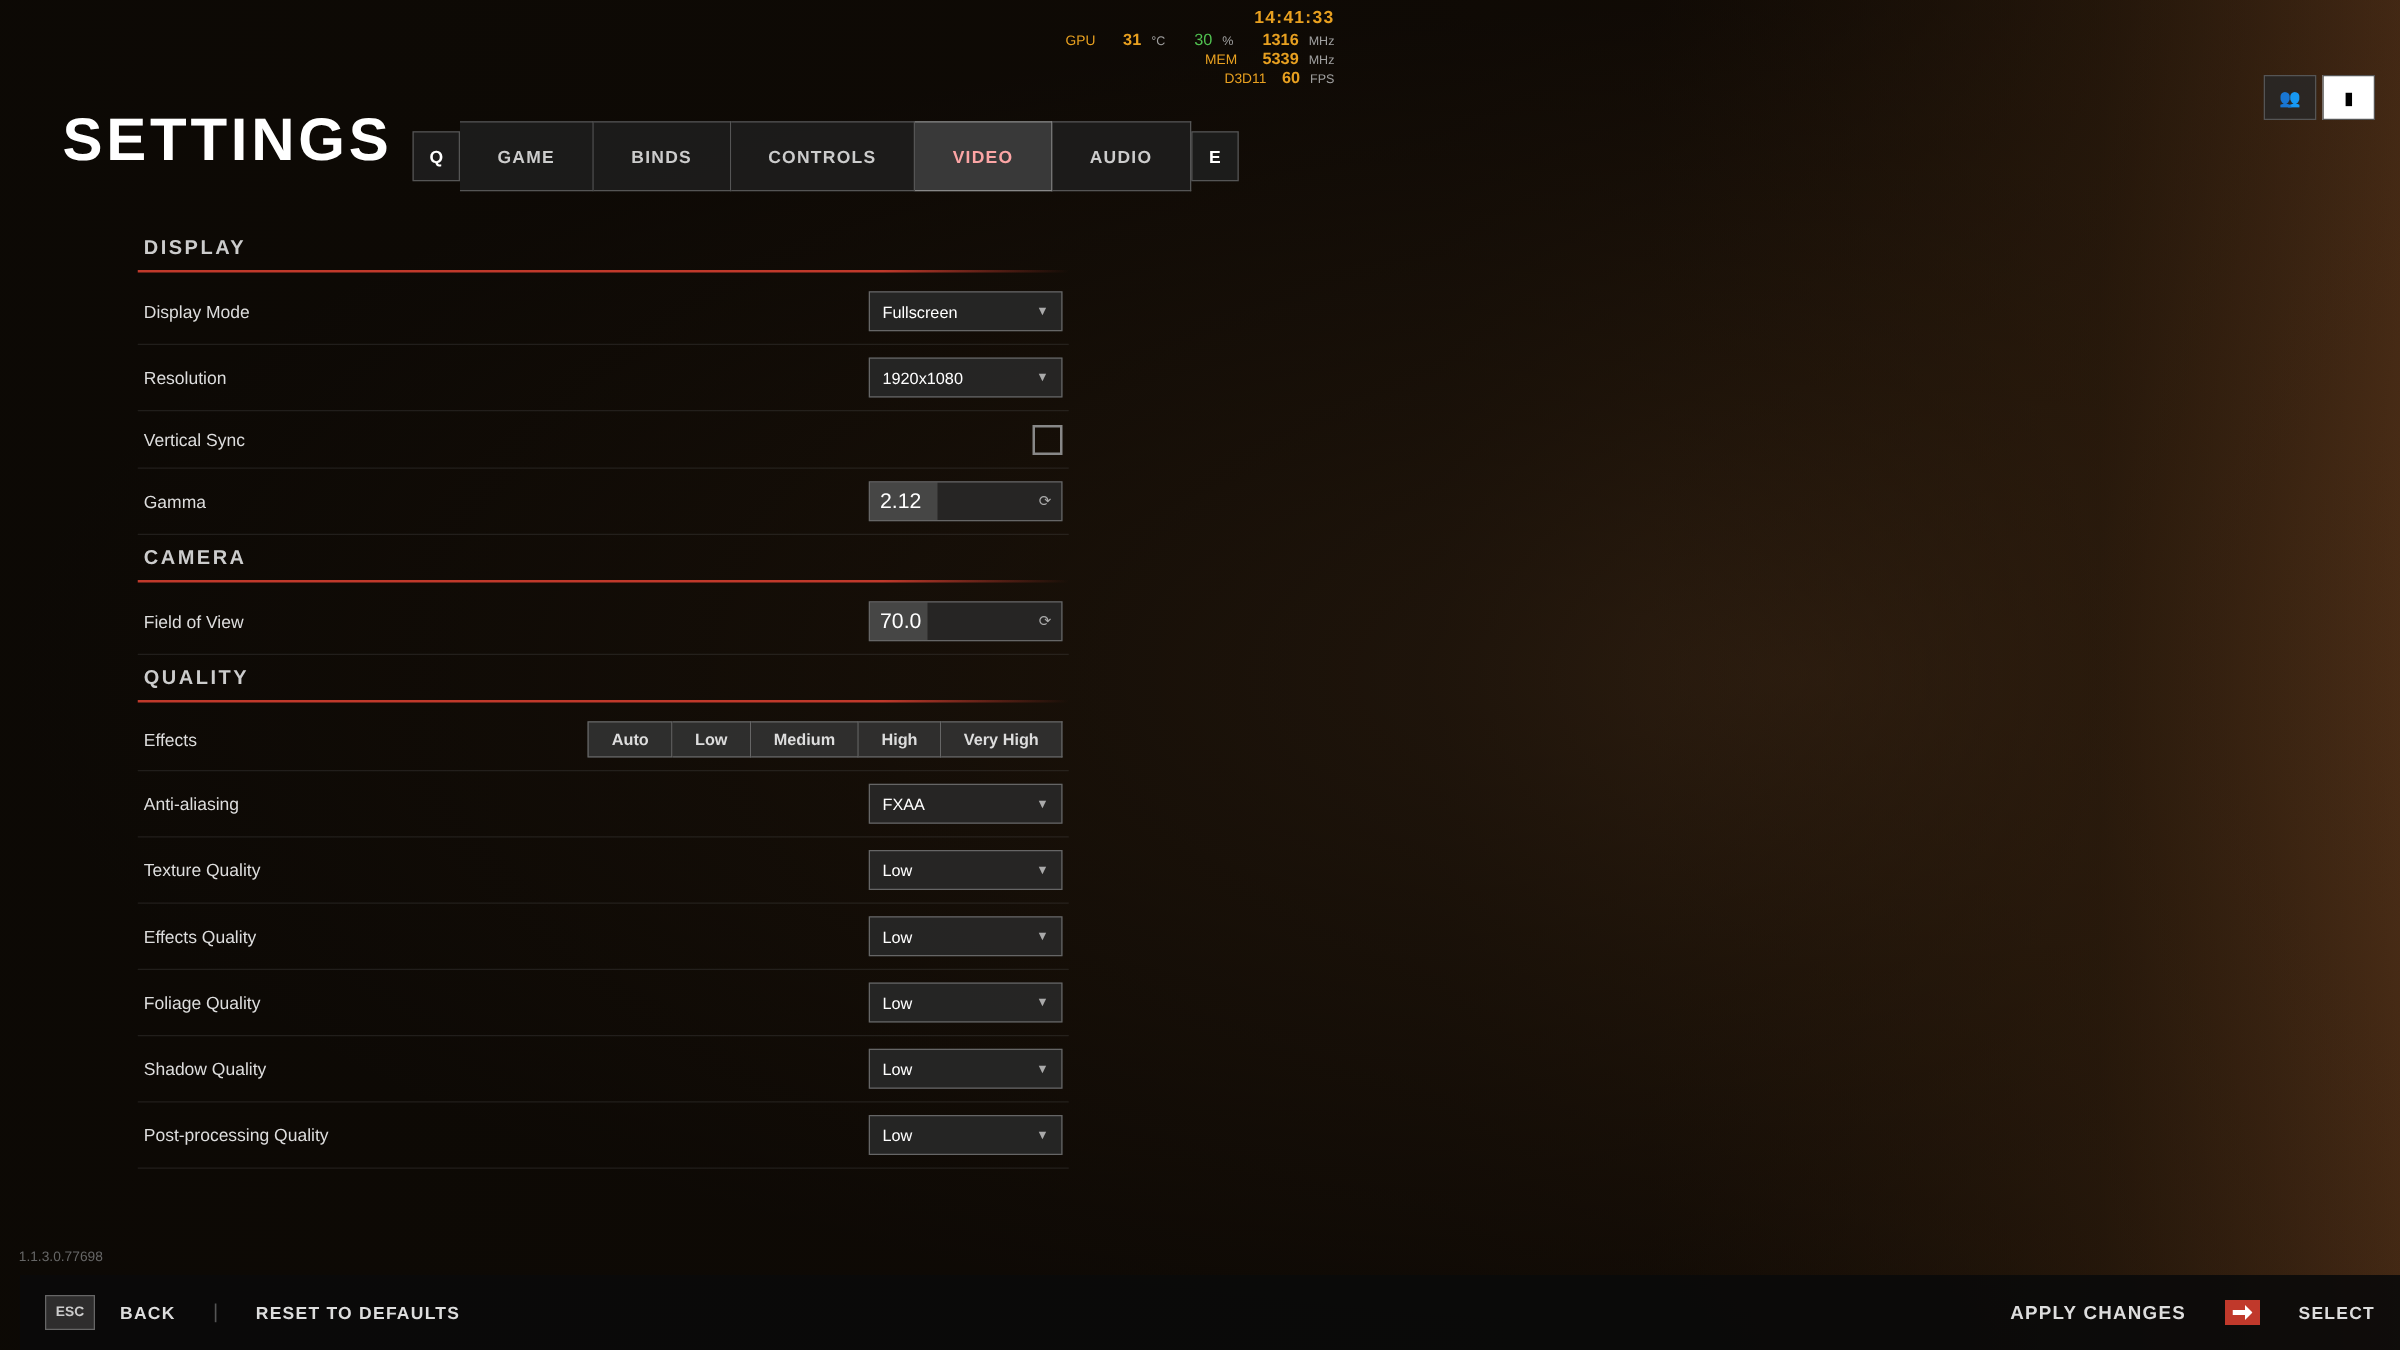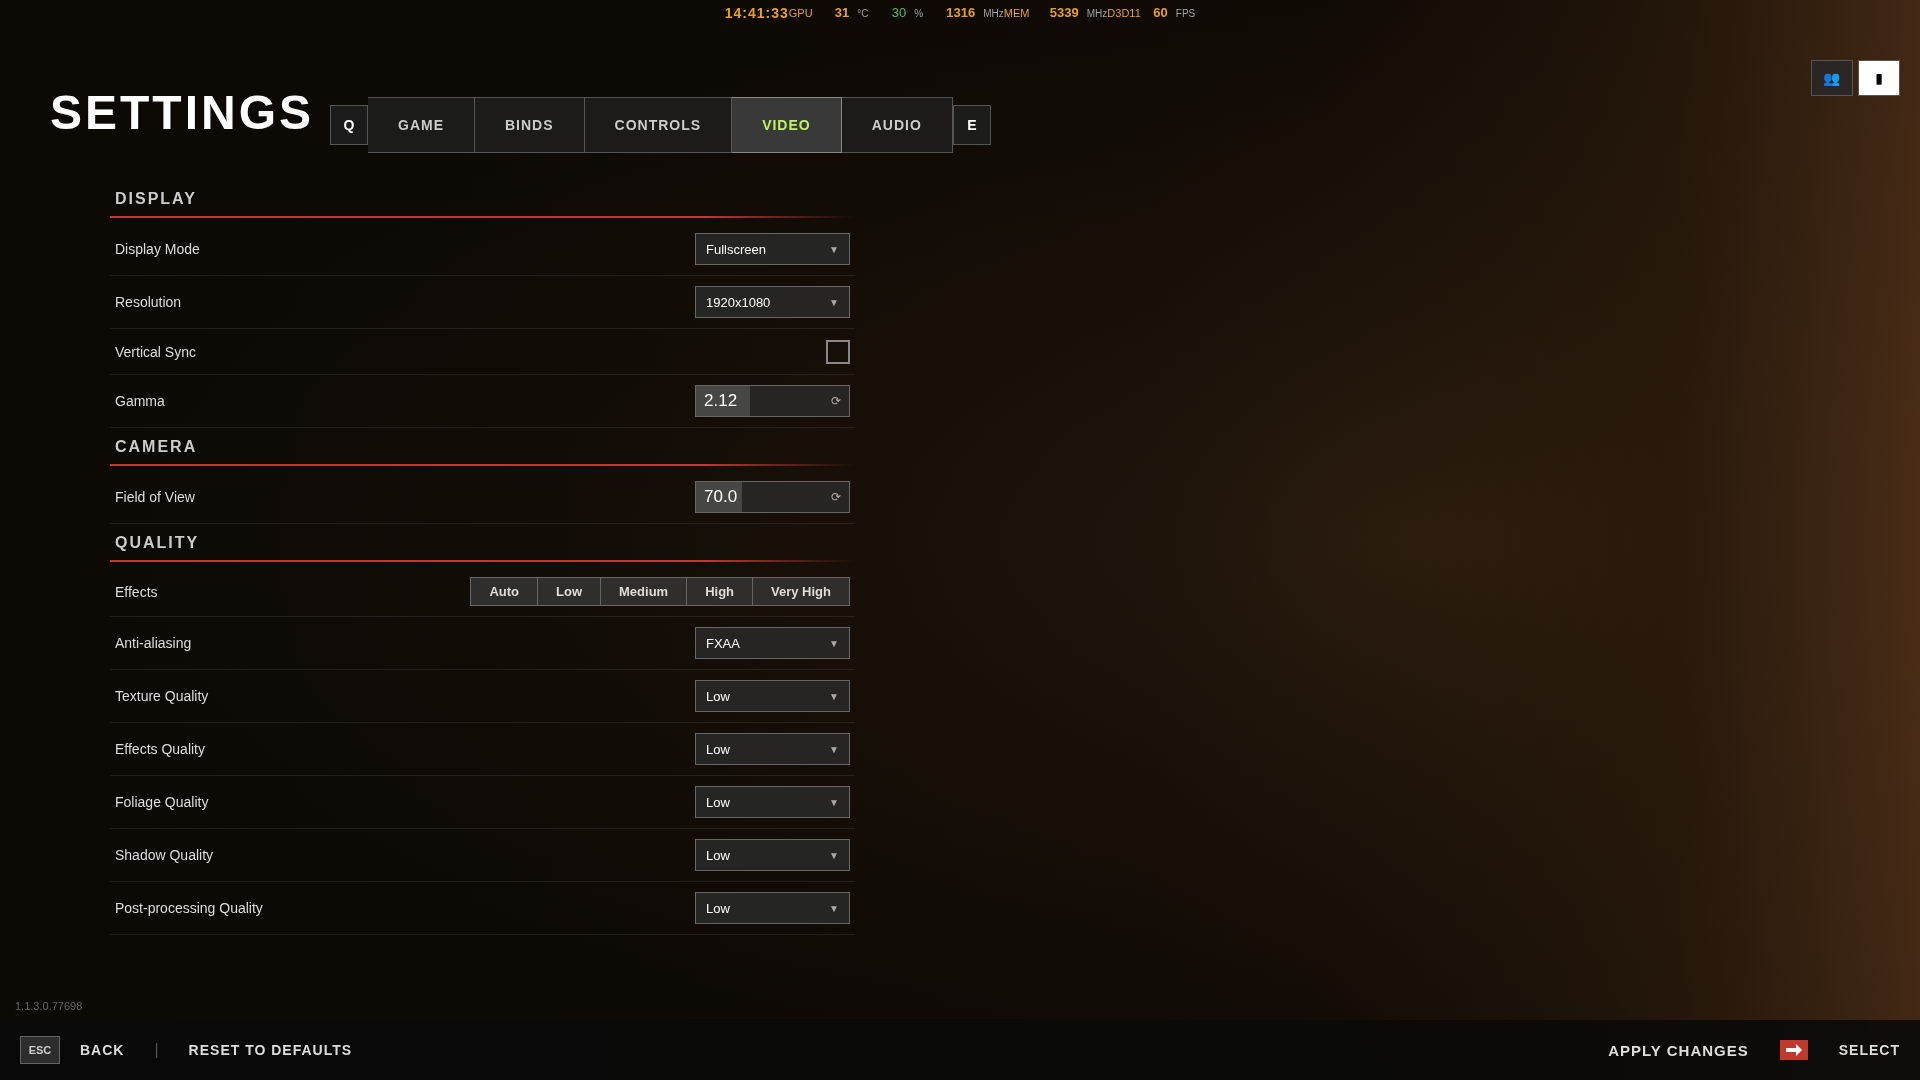--- a/index.html
+++ b/index.html
@@ -64,22 +64,22 @@
       padding: 8px 20px;
       z-index: 20;
     }
 
     .perf-stats {
       position: absolute;
       top: 5px;
       left: 50%;
       transform: translateX(-50%);
       display: flex;
-      flex-direction: row;
-      align-items: flex-start;
+      flex-direction: column;
+      align-items: flex-end;
       font-size: 13px;
     }
 
     .perf-time {
       color: #e8a020;
       font-weight: bold;
       font-size: 14px;
       letter-spacing: 1px;
       margin-bottom: 3px;
     }
@@ -191,21 +191,21 @@
       color: #ccc;
       cursor: pointer;
       font-size: 14px;
       font-weight: bold;
       letter-spacing: 1px;
       text-transform: uppercase;
     }
 
     .nav-tab.active {
       background: rgba(60,60,60,0.95);
-      color: #bef264;
+      color: #fca5a5;
       border-color: #888;
     }
 
     
     .settings-panel {
       position: absolute;
       top: 180px;
       left: 110px;
       width: 750px;
       bottom: 70px;
@@ -365,21 +365,21 @@
     }
 
     .preset-btn:first-child {
       border-left: 1px solid #666;
     }
 
     
     .bottom-bar {
       position: absolute;
       bottom: 0;
-      left: 0;
+      left: 16px;
       right: 0;
       height: 60px;
       background: rgba(10,10,10,0.9);
       display: flex;
       align-items: center;
       padding: 0 20px;
       z-index: 20;
     }
 
     .bottom-left {

